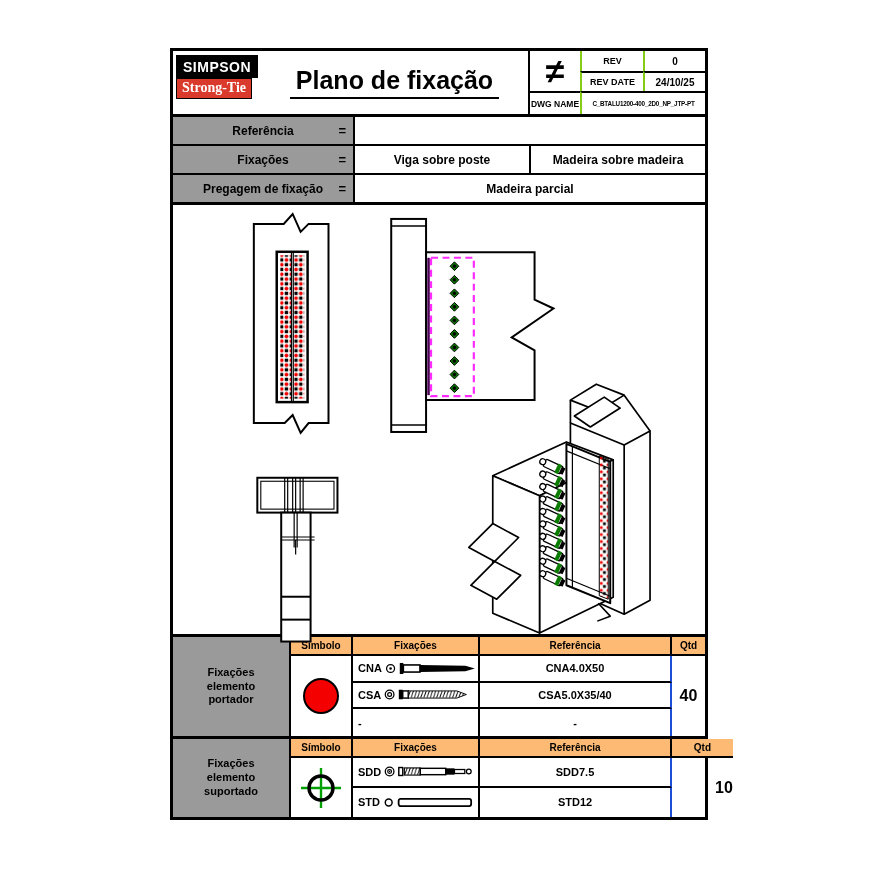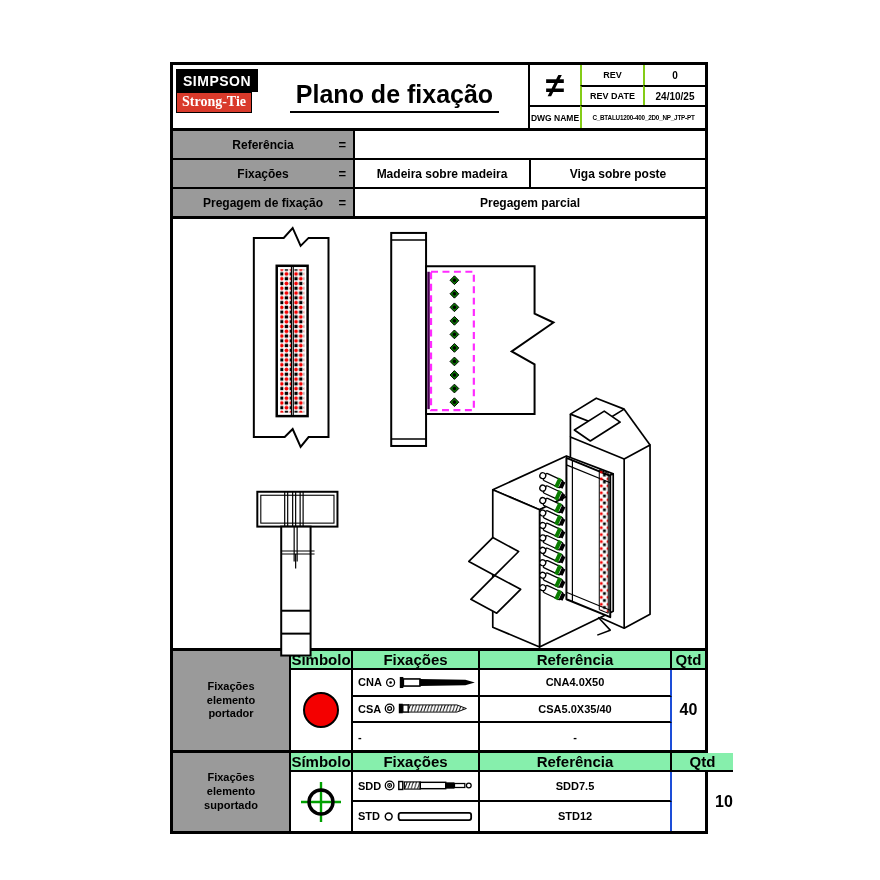--- a/index.html
+++ b/index.html
@@ -1,17 +1,17 @@
 <!DOCTYPE html>
 <html><head>
 <meta charset="utf-8">
 <style>
   html,body{margin:0;padding:0;}
   body{width:880px;height:880px;background:#fff;font-family:"Liberation Sans",sans-serif;position:relative;overflow:hidden;}
-  .sheet{position:absolute;left:170px;top:62px;width:538px;height:772px;border:3px solid #000;box-sizing:border-box;display:flex;flex-direction:column;background:#fff;justify-content:center;}
+  .sheet{position:absolute;left:170px;top:48px;width:538px;height:772px;border:3px solid #000;box-sizing:border-box;display:flex;flex-direction:column;background:#fff;justify-content:center;}
   
   .header-row{height:63px;border-bottom:3px solid #000;display:flex;flex:none;}
   .logo-cell{width:88px;flex:none;padding:4px 0 0 3px;box-sizing:border-box;}
   .logo-black{background:#000;color:#fff;font-weight:700;font-size:14px;letter-spacing:.5px;padding:3px 6px 2px;border:1px solid #000;display:inline-block;}
   .logo-red{background:#d93a2b;color:#fff;font-weight:700;font-size:14px;font-family:"Liberation Serif",serif;padding:1px 5px 2px;border:1px solid #000;display:inline-block;margin-top:-1px;}
   .title-cell{flex:1;display:flex;align-items:center;justify-content:center;}
   .title-cell span{font-size:25px;font-weight:700;border-bottom:2.5px solid #000;padding:0 6px 2px;}
   .rev-block{width:175px;flex:none;border-left:2px solid #000;display:grid;grid-template-columns:50px 63px 1fr;grid-template-rows:20px 20px 1fr;}
   .rev-block>div{border-left:2px solid #84cc16;border-top:2px solid #000;display:flex;align-items:center;justify-content:center;font-weight:700;box-sizing:border-box;}
   .rev-block>.nt{border-top:none;}
@@ -32,21 +32,21 @@
   
   .drawing-area{flex:1;position:relative;border-bottom:3px solid #000;}
   .drawing-area svg{position:absolute;left:0;top:0;}
   
   .fix-table{flex:none;display:grid;box-sizing:border-box;}
   .t1{height:102px;grid-template-columns:118px 62px 127px 192px 1fr;grid-template-rows:19px 1fr 1fr 1fr;border-bottom:3px solid #000;}
   .t2{height:78px;grid-template-columns:118px 62px 127px 192px 1fr;grid-template-rows:19px 1fr 1fr;}
   .fix-table>div{box-sizing:border-box;display:flex;align-items:center;justify-content:center;font-weight:700;}
   .cell-label{grid-column:1;background:#9a9a9a;border-right:2px solid #000;font-size:11px;text-align:center;white-space:pre-line;line-height:1.25;}
   .t1 .cell-label{grid-row:1/5;} .t2 .cell-label{grid-row:1/4;}
-  .hdr{background:#86efac;border-bottom:2px solid #000;border-right:2px solid #000;font-size:15px;}
+  .hdr{background:#fdba74;border-bottom:2px solid #000;border-right:2px solid #000;font-size:10px;}
   .hdr.last{border-right:none;}
   .sym-col{grid-column:2;border-right:2px solid #000;}
   .t1 .sym-col{grid-row:2/5;} .t2 .sym-col{grid-row:2/4;}
   .qty-col{grid-column:5;font-size:16px;}
   .t1 .qty-col{grid-row:2/5;} .t2 .qty-col{grid-row:2/4;padding-left:43px;}
   .fx-cell{grid-column:3;border-right:2px solid #000;border-bottom:2px solid #000;justify-content:flex-start !important;padding-left:5px;gap:3px;}
   .rf-cell{grid-column:4;border-right:2px solid #1d4ed8;border-bottom:2px solid #000;font-size:11px;}
   .nb{border-bottom:none !important;}
   .fx-code{font-size:11px;}
   .red-dot{width:36px;height:36px;border-radius:50%;background:#f40000;border:2.5px solid #000;box-sizing:border-box;}
@@ -80,31 +80,31 @@
       <span>Referência</span>
       <span class="eq">=</span>
     </div>
   </div>
   <div class="info-row">
     <div class="info-label">
       <span>Fixações</span>
       <span class="eq">=</span>
     </div>
     <div class="info-vals">
+      <div>Viga sobre poste</div>
       <div>Madeira sobre madeira</div>
-      <div>Viga sobre poste</div>
     </div>
   </div>
   <div class="info-row thick">
     <div class="info-label">
       <span>Pregagem de fixação</span>
       <span class="eq">=</span>
     </div>
     <div class="info-vals">
-        <div>Pregagem parcial</div>
+        <div>Madeira parcial</div>
       </div>
   </div>
 
   <div class="drawing-area">
     <svg width="532" height="443" viewBox="0 0 532 445">
       <defs>
         <pattern id="chk" width="9.6" height="9.6" patternUnits="userSpaceOnUse">
           <circle cx="2.4" cy="2.4" r="1.9" fill="#f40000"></circle>
           <circle cx="7.2" cy="7.2" r="1.9" fill="#f40000"></circle>
           <rect x="5.5" y="0.7" width="3.3" height="3.3" fill="#000"></rect>

